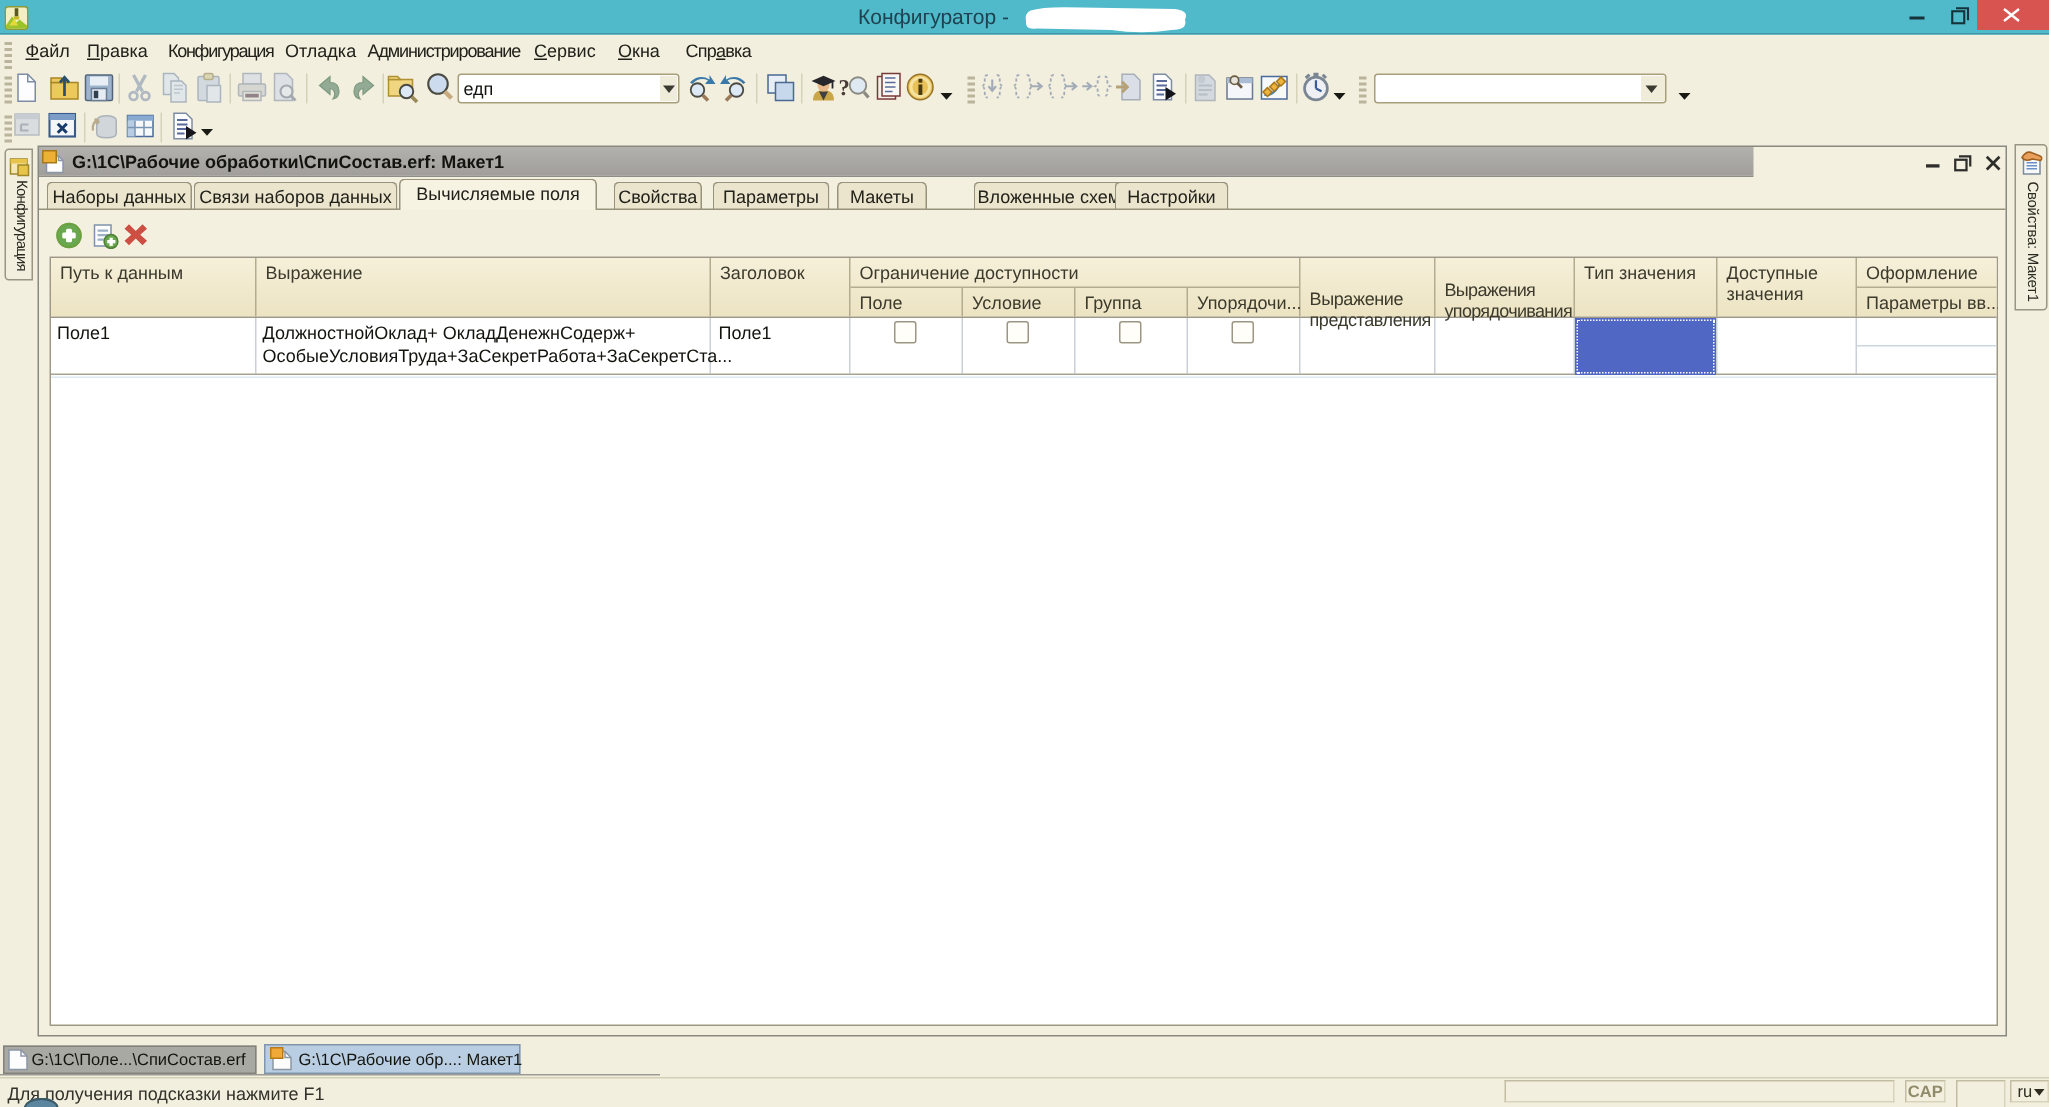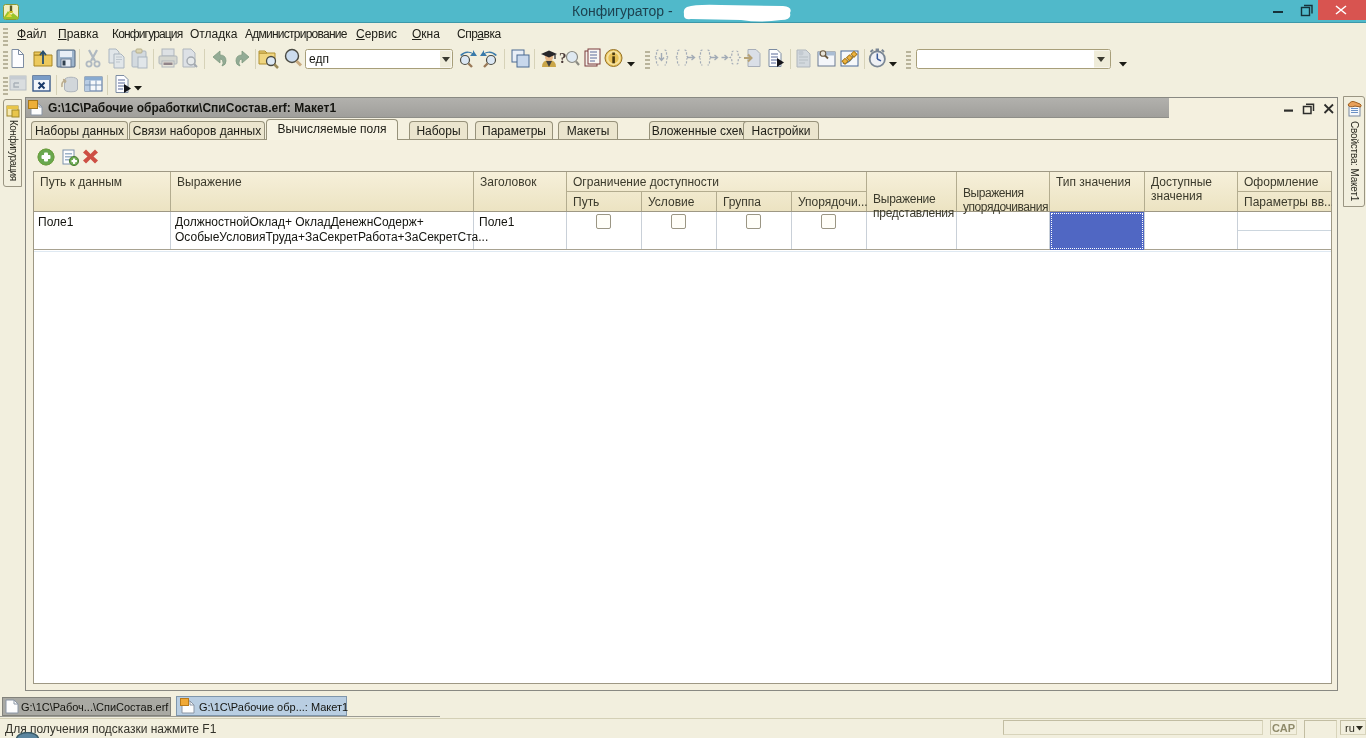--- a/index.html
+++ b/index.html
@@ -367,21 +367,21 @@
       <rect x="3" y="9.5" width="9" height="2.2" fill="#2e2e2c"></rect>
       <rect x="22.5" y="6.5" width="7.5" height="7" fill="none" stroke="#2e2e2c" stroke-width="1.5"></rect>
       <path d="M25 4.2 L32.5 4.2 L32.5 11" fill="none" stroke="#2e2e2c" stroke-width="1.5"></path>
       <path d="M43.5 4.5 L52 13 M52 4.5 L43.5 13" stroke="#2e2e2c" stroke-width="1.8"></path>
     </svg>
   </div>
   <div class="abs tabs">
     <div class="tab" style="left:5px;width:97px;">Наборы данных</div>
     <div class="tab" style="left:103px;width:136px;">Связи наборов данных</div>
     <div class="tab active" style="left:240px;width:132px;">Вычисляемые поля</div>
-    <div class="tab" style="left:383px;width:59px;">Наборы</div>
+    <div class="tab" style="left:383px;width:59px;">Свойства</div>
     <div class="tab" style="left:449px;width:78px;">Параметры</div>
     <div class="tab" style="left:532px;width:60px;">Макеты</div>
     <div class="tab" style="left:623px;width:109px;">Вложенные схемы</div>
     <div class="tab" style="left:717px;width:76px;">Настройки</div>
   </div>
   <div class="abs tabline"></div>
   <div id="grid">
 
     <svg class="abs" style="left:11px;top:50px" width="95" height="18">
       <circle cx="9" cy="9" r="8" fill="#6aa84f" stroke="#4e7e38"></circle>
@@ -418,21 +418,21 @@
 
       <div class="abs" style="left:541px;top:93px;width:299px;height:1px;background:#b3ac8f"></div>
       <div class="abs" style="left:1212px;top:93px;width:93px;height:1px;background:#b3ac8f"></div>
 
       <div class="abs" style="left:8px;top:113px;width:1297px;height:1px;background:#9e9884"></div>
 
       <div class="thead-cell" style="left:10px;top:75px;width:120px;">Путь к данным</div>
       <div class="thead-cell" style="left:147px;top:75px;width:160px;">Выражение</div>
       <div class="thead-cell" style="left:450px;top:75px;width:80px;">Заголовок</div>
       <div class="thead-cell" style="left:543px;top:75px;width:220px;">Ограничение доступности</div>
-      <div class="thead-cell" style="left:543px;top:95px;width:60px;">Путь</div>
+      <div class="thead-cell" style="left:543px;top:95px;width:60px;">Поле</div>
       <div class="thead-cell" style="left:618px;top:95px;width:66px;">Условие</div>
       <div class="thead-cell" style="left:693px;top:95px;width:62px;">Группа</div>
       <div class="thead-cell" style="left:768px;top:95px;width:70px;">Упорядочи...</div>
       <div class="thead-cell" style="left:843px;top:92px;width:85px;letter-spacing:-0.25px;">Выражение представления</div>
       <div class="thead-cell" style="left:933px;top:75px;width:88px;letter-spacing:-0.45px;margin-top:11px;">Выражения упорядочивания</div>
       <div class="thead-cell" style="left:1026px;top:75px;width:90px;">Тип значения</div>
       <div class="thead-cell" style="left:1121px;top:75px;width:88px;">Доступные значения</div>
       <div class="thead-cell" style="left:1214px;top:75px;width:90px;">Оформление</div>
       <div class="thead-cell" style="left:1214px;top:95px;width:92px;white-space:nowrap;overflow:hidden;">Параметры вв...</div>
     </div>
@@ -466,21 +466,21 @@
   </div>
 </div>
 
 <div id="bottombar">
   <div class="abs" style="left:0px;top:716px;width:440px;height:1px;background:#9b9b94;"></div>
   <div class="abs" style="left:2px;top:697px;width:169px;height:19px;background:#a9a9a3;border:1px solid #82827b;"></div>
   <svg class="abs" style="left:5px;top:699px" width="14" height="15">
       <path d="M1 1 L9 1 L13 5 L13 14 L1 14 Z" fill="#fdfdfd" stroke="#8b96a5"></path>
       <path d="M9 1 L9 5 L13 5" fill="none" stroke="#8b96a5"></path>
     </svg>
-  <div class="abs" style="left:21px;top:701px;font-size:11px;color:#14140f;white-space:nowrap;">G:\1C\Рабоч...\СпиСостав.erf</div>
+  <div class="abs" style="left:21px;top:701px;font-size:11px;color:#14140f;white-space:nowrap;">G:\1C\Поле...\СпиСостав.erf</div>
   <div class="abs" style="left:176px;top:696px;width:171px;height:20px;background:#b9cee2;border:1px solid #7f96ab;"></div>
   <svg class="abs" style="left:180px;top:698px" width="15" height="16">
       <path d="M2 3 L10 3 L14 7 L14 15 L2 15 Z" fill="#fdfdfd" stroke="#8b96a5"></path>
       <path d="M10 3 L10 7 L14 7" fill="none" stroke="#8b96a5"></path>
       <rect x="0.5" y="0.5" width="8" height="7" fill="#f0a936" stroke="#b97a18"></rect>
     </svg>
   <div class="abs" style="left:199px;top:701px;font-size:11px;color:#14140f;white-space:nowrap;">G:\1C\Рабочие обр...: Макет1</div>
 </div>
 
 <div class="abs statusbar">

